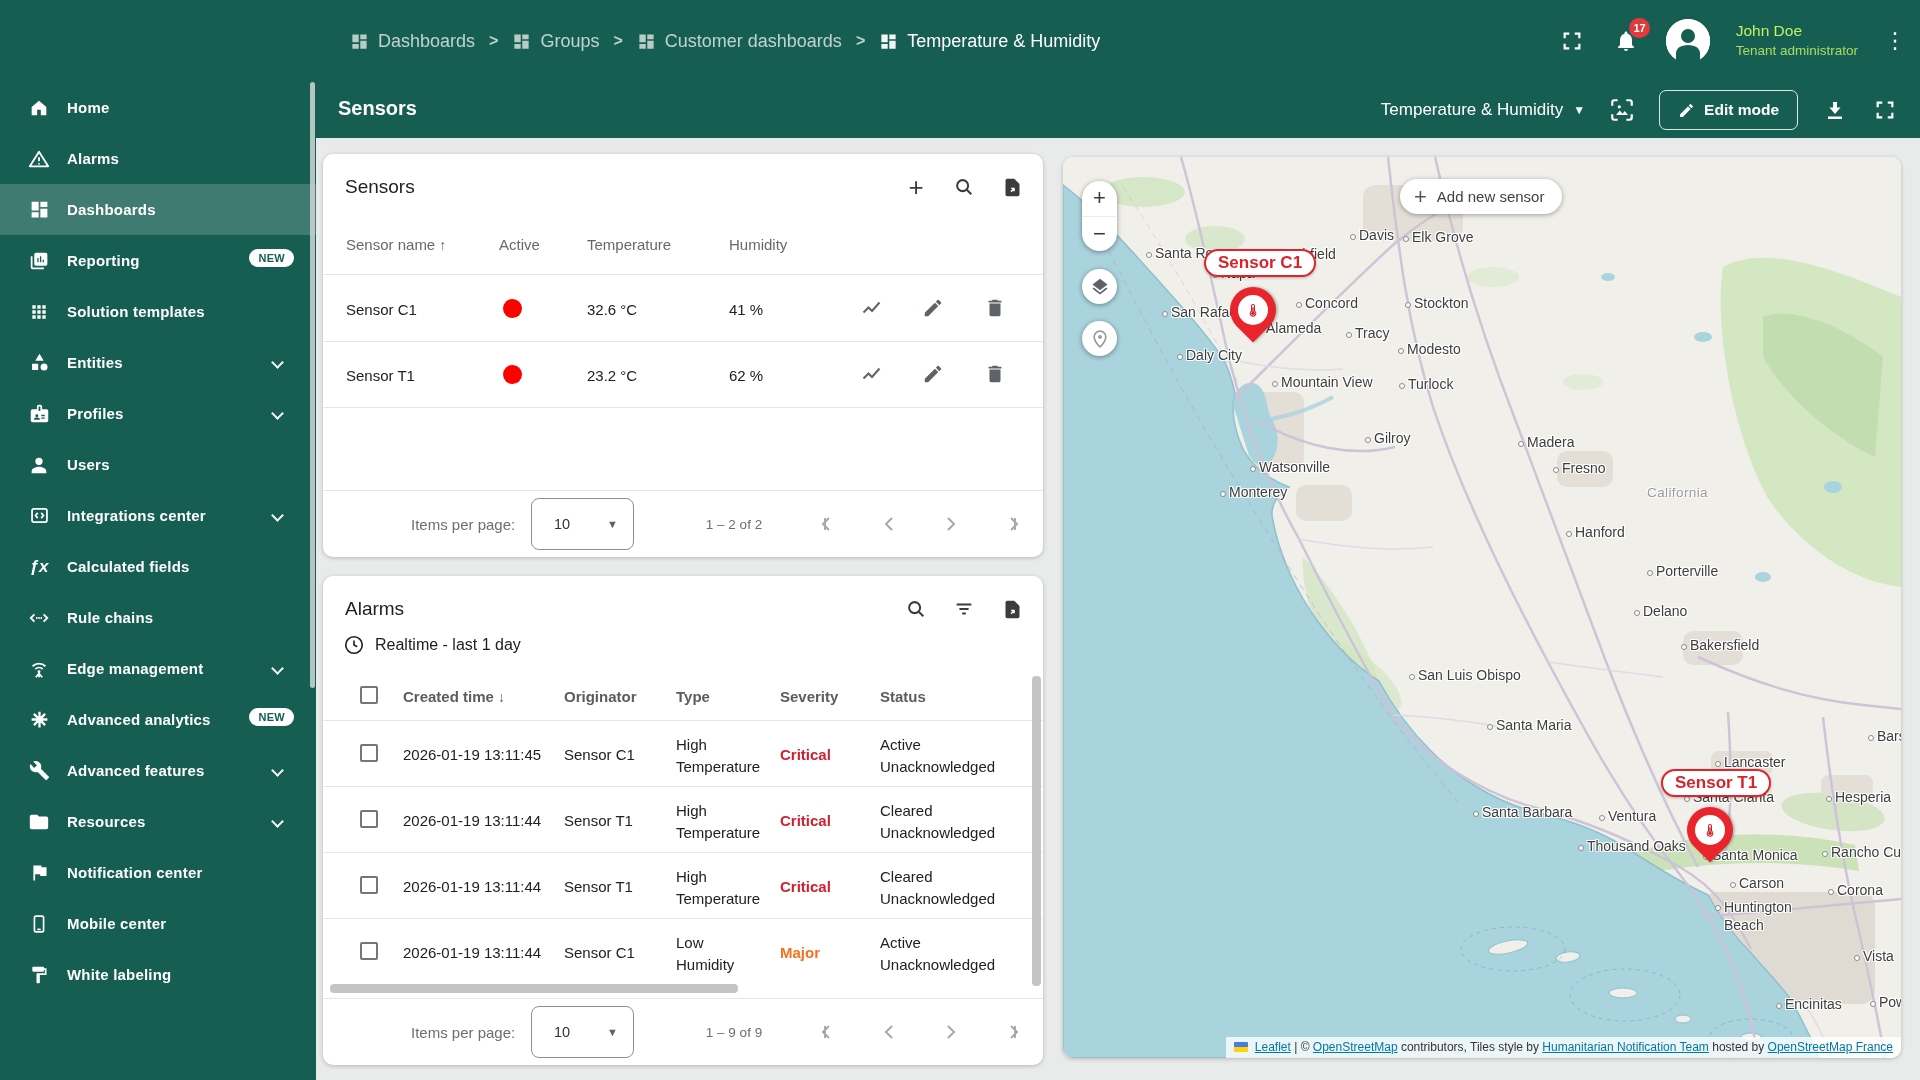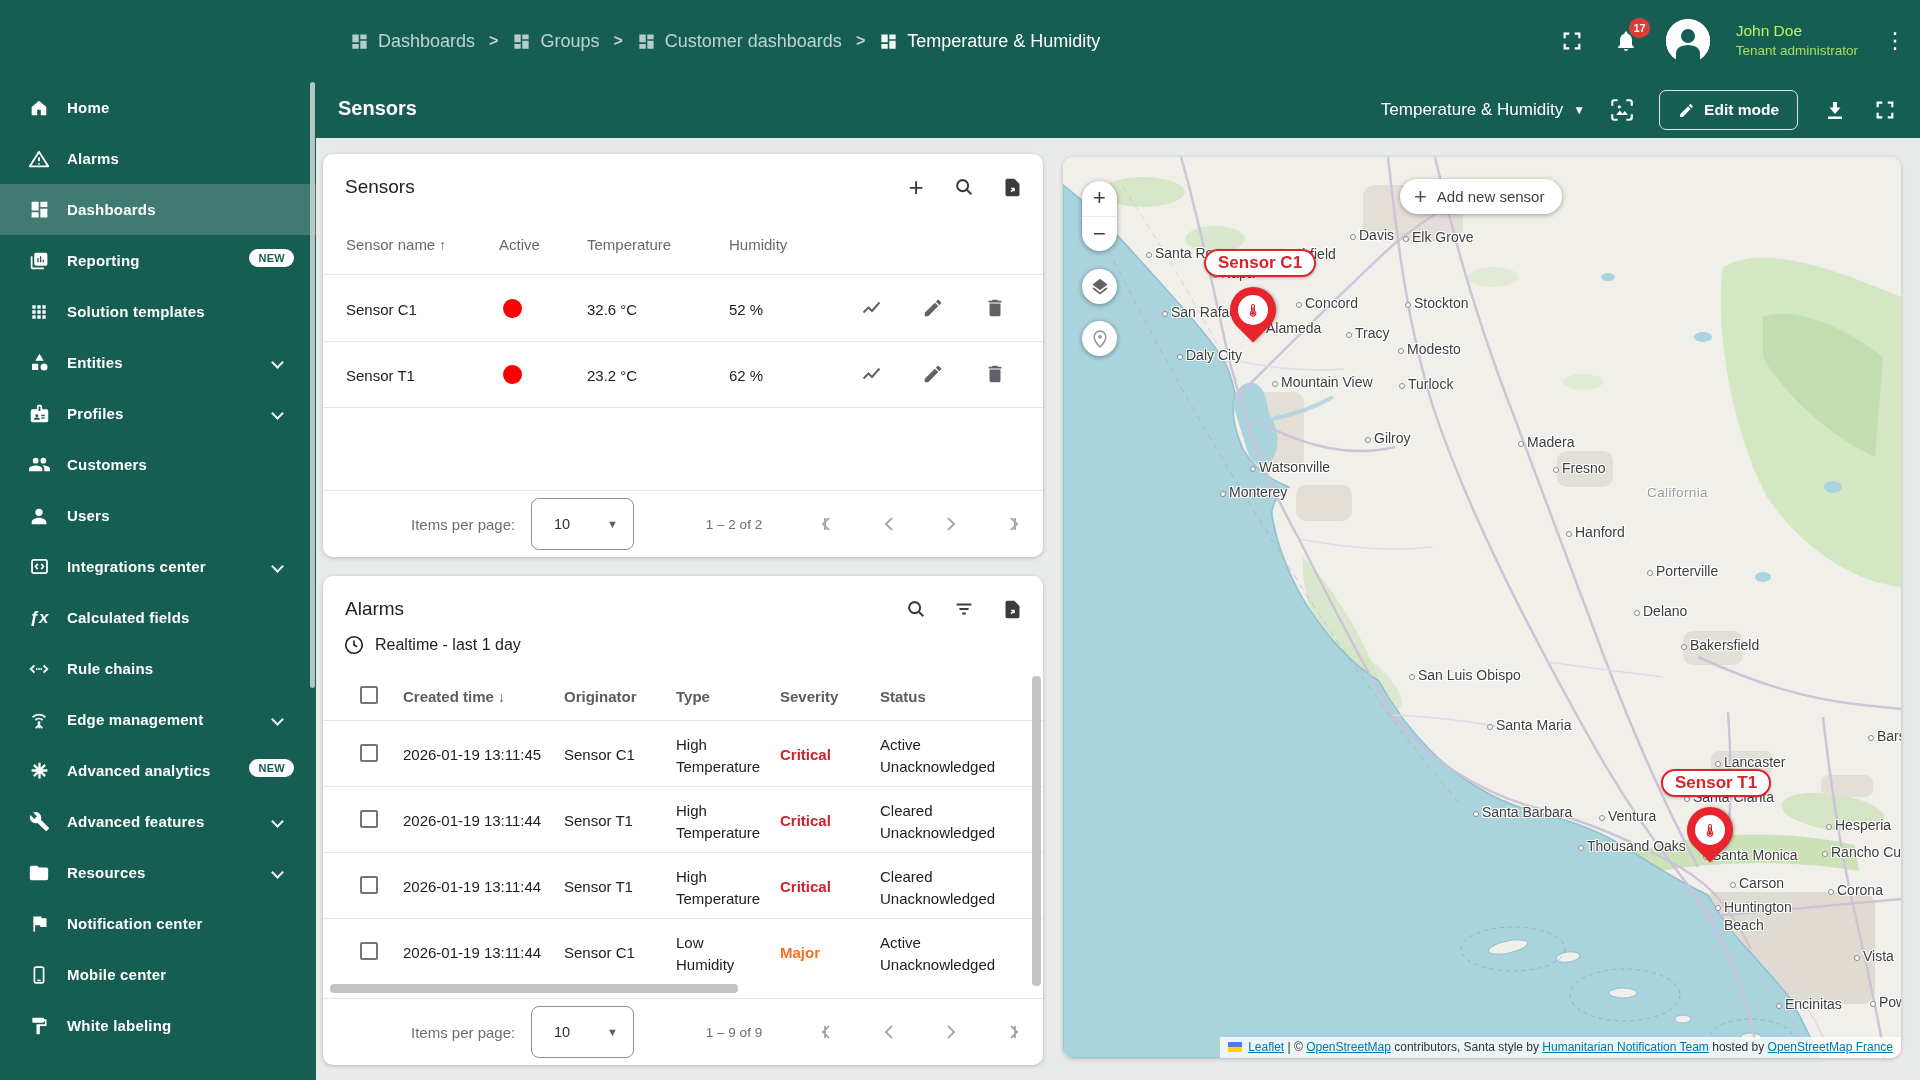--- a/index.html
+++ b/index.html
@@ -225,28 +225,20 @@
     <span class="nav-icon">
         <svg width="21" height="21" viewBox="0 0 24 24">
           <path fill="#fff" d="M20 7h-5V4a2 2 0 0 0-2-2h-2a2 2 0 0 0-2 2v3H4a2 2 0 0 0-2 2v11a2 2 0 0 0 2 2h16a2 2 0 0 0 2-2V9a2 2 0 0 0-2-2zM11 4h2v5h-2V4zM9 12.8a1.7 1.7 0 1 1 0 3.4 1.7 1.7 0 0 1 0-3.4zM12.4 19H5.6v-.5c0-1.1 1.5-1.8 3.4-1.8s3.4.7 3.4 1.8v.5zM18 18h-4v-1.5h4V18zm0-3h-4v-1.5h4V15z"></path>
         </svg>
       </span>
     <span class="nav-label">Profiles</span>
     <span class="nav-chevron"></span>
   </div>
   <div class="nav-item">
     <span class="nav-icon">
-        <svg width="23" height="23" viewBox="0 0 24 24">
-          <path fill="#fff" d="M16 11a3 3 0 1 0-3-3 3 3 0 0 0 3 3zm-8 0a3 3 0 1 0-3-3 3 3 0 0 0 3 3zm0 2c-2.3 0-7 1.2-7 3.5V19h14v-2.5C15 14.2 10.3 13 8 13zm8 0c-.3 0-.6 0-1 .1 1.2.8 2 1.9 2 3.4V19h6v-2.5c0-2.3-4.7-3.5-7-3.5z"></path>
-        </svg>
-      </span>
-    <span class="nav-label">Customers</span>
-  </div>
-  <div class="nav-item">
-    <span class="nav-icon">
         <svg width="22" height="22" viewBox="0 0 24 24">
           <path fill="#fff" d="M12 12a4 4 0 1 0-4-4 4 4 0 0 0 4 4zm0 2c-3.3 0-8 1.7-8 5v2h16v-2c0-3.3-4.7-5-8-5z"></path>
         </svg>
       </span>
     <span class="nav-label">Users</span>
   </div>
   <div class="nav-item">
     <span class="nav-icon">
         <svg width="21" height="21" viewBox="0 0 24 24" fill="none" stroke="#fff" stroke-width="2">
           <rect x="3.5" y="4.5" width="17" height="15" rx="2"></rect>
@@ -397,21 +389,21 @@
   </div>
   <div class="th" style="left:176px; top:82px;">Active</div>
   <div class="th" style="left:264px; top:82px;">Temperature</div>
   <div class="th" style="left:406px; top:82px;">Humidity</div>
   <div class="divider" style="top:120px;"></div>
 
   <div>
     <div class="td" style="left:23px; top:147px;">Sensor C1</div>
     <span class="dot" style="left:180px; top:145px;"></span>
     <div class="td" style="left:264px; top:147px;">32.6 °C</div>
-    <div class="td" style="left:406px; top:147px;">52 %</div>
+    <div class="td" style="left:406px; top:147px;">41 %</div>
     <div class="row-icons" style="left:537px; top:143px;">
       <span class="row-icon"><svg width="24" height="24" viewBox="0 0 24 24" fill="none" stroke="#5f6368" stroke-width="2">
             <path d="M3.5 15.5l5-5 3.5 3.5 7.5-8.5"></path>
           </svg></span>
       <span class="row-icon"><svg width="22" height="22" viewBox="0 0 24 24">
             <path fill="#5f6368" d="M3 17.25V21h3.75L17.81 9.94l-3.75-3.75L3 17.25zM20.71 7.04a1 1 0 0 0 0-1.41l-2.34-2.34a1 1 0 0 0-1.41 0l-1.83 1.83 3.75 3.75 1.83-1.83z"></path>
           </svg></span>
       <span class="row-icon"><svg width="22" height="22" viewBox="0 0 24 24">
             <path fill="#5f6368" d="M6 19a2 2 0 0 0 2 2h8a2 2 0 0 0 2-2V7H6v12zM19 4h-3.5l-1-1h-5l-1 1H5v2h14V4z"></path>
           </svg></span>
@@ -699,21 +691,21 @@
     <span class="map-label" style="left:166px; top:327px;">Monterey</span>
     <span class="map-label" style="left:512px; top:367px;">Hanford</span>
     <span class="map-label" style="left:593px; top:406px;">Porterville</span>
     <span class="map-label" style="left:580px; top:446px;">Delano</span>
     <span class="map-label" style="left:355px; top:510px;">San Luis Obispo</span>
     <span class="map-label" style="left:627px; top:480px;">Bakersfield</span>
     <span class="map-label" style="left:433px; top:560px;">Santa Maria</span>
     <span class="map-label" style="left:661px; top:597px;">Lancaster</span>
     <span class="map-label" style="left:814px; top:571px;">Barstow</span>
     <span class="map-label" style="left:630px; top:632px;">Santa Clarita</span>
-    <span class="map-label" style="left:772px; top:660px;">Hesperia</span>
+    <span class="map-label" style="left:772px; top:632px;">Hesperia</span>
     <span class="map-label" style="left:419px; top:647px;">Santa Barbara</span>
     <span class="map-label" style="left:545px; top:651px;">Ventura</span>
     <span class="map-label" style="left:524px; top:681px;">Thousand Oaks</span>
     <span class="map-label" style="left:649px; top:690px;">Santa Monica</span>
     <span class="map-label" style="left:768px; top:687px;">Rancho Cucamonga</span>
     <span class="map-label" style="left:676px; top:718px;">Carson</span>
     <span class="map-label" style="left:774px; top:725px;">Corona</span>
     <span class="map-label wrap" style="left:661px; top:741px;">Huntington Beach</span>
     <span class="map-label" style="left:800px; top:791px;">Vista</span>
     <span class="map-label" style="left:722px; top:839px;">Encinitas</span>
@@ -761,18 +753,18 @@
         </svg>
     </span>
   </div>
 
   <div class="attribution">
     <span class="ua-flag"></span>
     <a>Leaflet</a>
     <span>|</span>
     <span>©</span>
     <a>OpenStreetMap</a>
-    <span>contributors, Santa style by</span>
+    <span>contributors, Tiles style by</span>
     <a>Humanitarian Notification Team</a>
     <span>hosted by</span>
     <a>OpenStreetMap France</a>
   </div>
 </section>
 
 </body></html>

